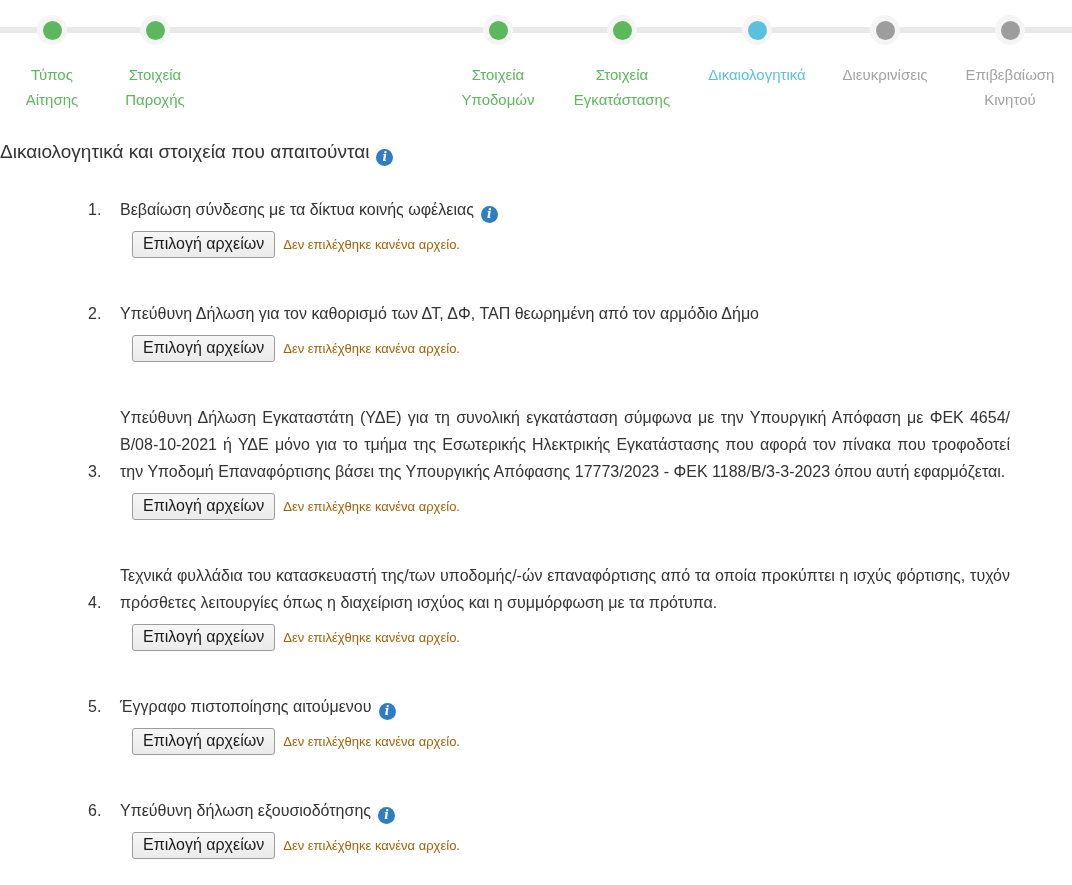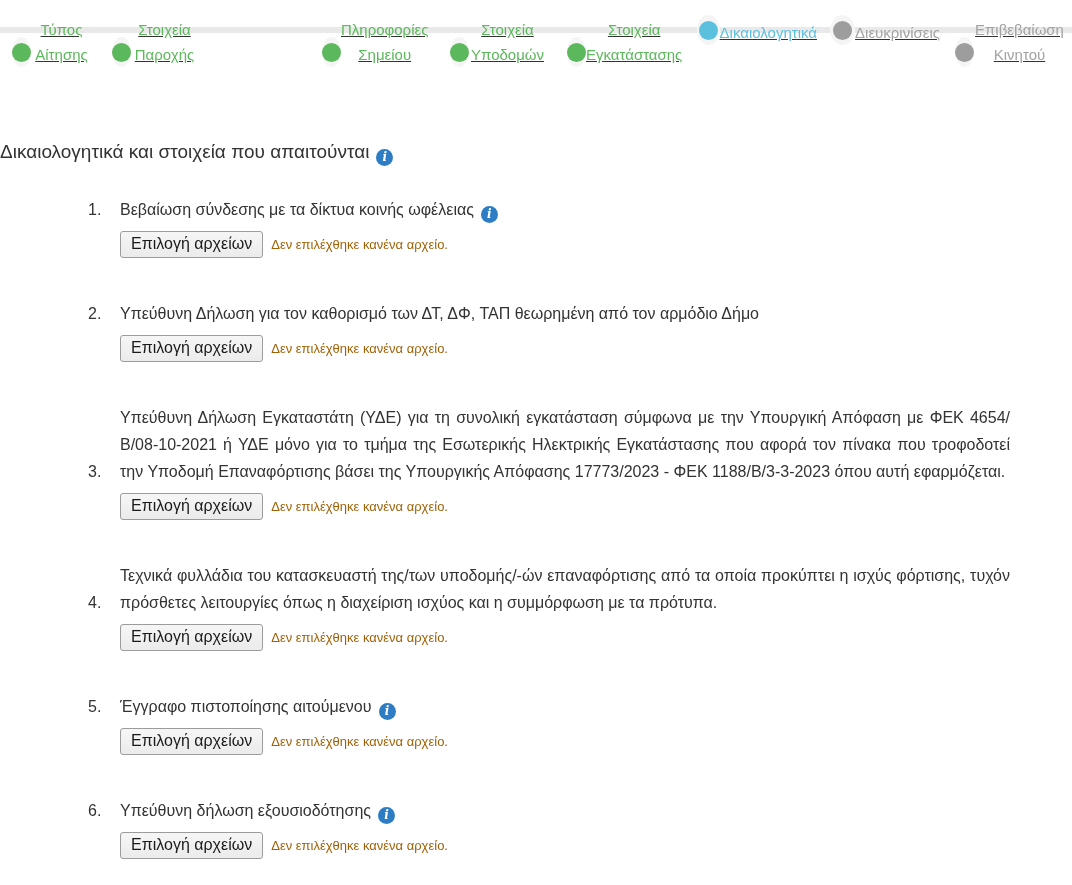--- a/index.html
+++ b/index.html
@@ -2,21 +2,21 @@
 <html><head>
 <meta charset="utf-8">
 <style>
   * { box-sizing: border-box; margin: 0; padding: 0; }
   html, body { width: 1072px; height: 885px; background: #fff; overflow: hidden; }
   body { font-family: "Liberation Sans", sans-serif; color: #333; }
 
   
   .stepper { position: relative; height: 112px; }
   .stepper-line { position: absolute; left: 0; right: 0; top: 27px; height: 6px; background: #e9e9e9; }
-  .step { position: absolute; top: 0; transform: translateX(-50%); display: flex; flex-direction: row; align-items: flex-end; cursor: pointer; text-decoration: underline; }
+  .step { position: absolute; top: 0; transform: translateX(-50%); display: flex; flex-direction: column; align-items: center; cursor: pointer; }
   .dot-halo { width: 30px; height: 30px; margin-top: 15px; border-radius: 50%; background: #f5f5f5; display: flex; align-items: center; justify-content: center; }
   .dot { width: 19px; height: 19px; border-radius: 50%; }
   .step-label { margin-top: 17px; font-size: 15px; line-height: 25px; text-align: center; }
   .step.completed .dot { background: #5cb85c; }
   .step.completed .step-label { color: #5cb85c; }
   .step.current .dot { background: #5bc0de; }
   .step.current .step-label { color: #5bc0de; }
   .step.pending .dot { background: #9d9d9d; }
   .step.pending .step-label { color: #a3a3a3; }
 
@@ -28,21 +28,21 @@
     width: 17px; height: 17px; border-radius: 50%; background: #2d7cc4; color: #fff;
     font-family: "DejaVu Serif", serif; font-style: italic; font-weight: bold; font-size: 12px;
     vertical-align: -3px; margin-left: 7px; cursor: pointer; }
 
   
   .doc-list { padding-left: 88px; padding-right: 62px; }
   .doc-item { margin-bottom: 42px; }
   .doc-text-row { display: flex; align-items: flex-end; }
   .doc-number { flex: 0 0 32px; width: 32px; font-size: 16px; line-height: 27px; color: #333; }
   .doc-text { flex: 1; font-size: 16px; line-height: 27px; color: #333; text-align: justify; }
-  .doc-file-row { margin-left: 32px; margin-top: 8px; display: flex; align-items: center; height: 27px; }
+  .doc-file-row { margin-left: 44px; margin-top: 8px; display: flex; align-items: center; height: 27px; }
   .file-btn { font-family: "Liberation Sans", sans-serif; font-size: 16px; color: #1a1a1a;
     background: linear-gradient(to bottom, #f6f6f6, #ebebeb); border: 1px solid #9c9c9c;
     border-radius: 3px; padding: 1px 10px 2px 10px; height: 27px; cursor: pointer; }
   .file-status { font-size: 13px; color: #a16207; margin-left: 8px; }
 </style>
 </head>
 <body>
 
 <div class="stepper">
   <div class="stepper-line"></div>
@@ -51,26 +51,20 @@
     <div class="dot-halo">
         <div class="dot"></div>
       </div>
     <div class="step-label">Τύπος Αίτησης</div>
   </div>
   <div class="step completed" style="left:155px;width:86px">
     <div class="dot-halo">
         <div class="dot"></div>
       </div>
     <div class="step-label">Στοιχεία Παροχής</div>
-  </div>
-  <div class="step completed" style="left:372px;width:100px">
-    <div class="dot-halo">
-        <div class="dot"></div>
-      </div>
-    <div class="step-label">Πληροφορίες Σημείου</div>
   </div>
   <div class="step completed" style="left:498px;width:96px">
     <div class="dot-halo">
         <div class="dot"></div>
       </div>
     <div class="step-label">Στοιχεία Υποδομών</div>
   </div>
   <div class="step completed" style="left:622px;width:110px">
     <div class="dot-halo">
         <div class="dot"></div>

